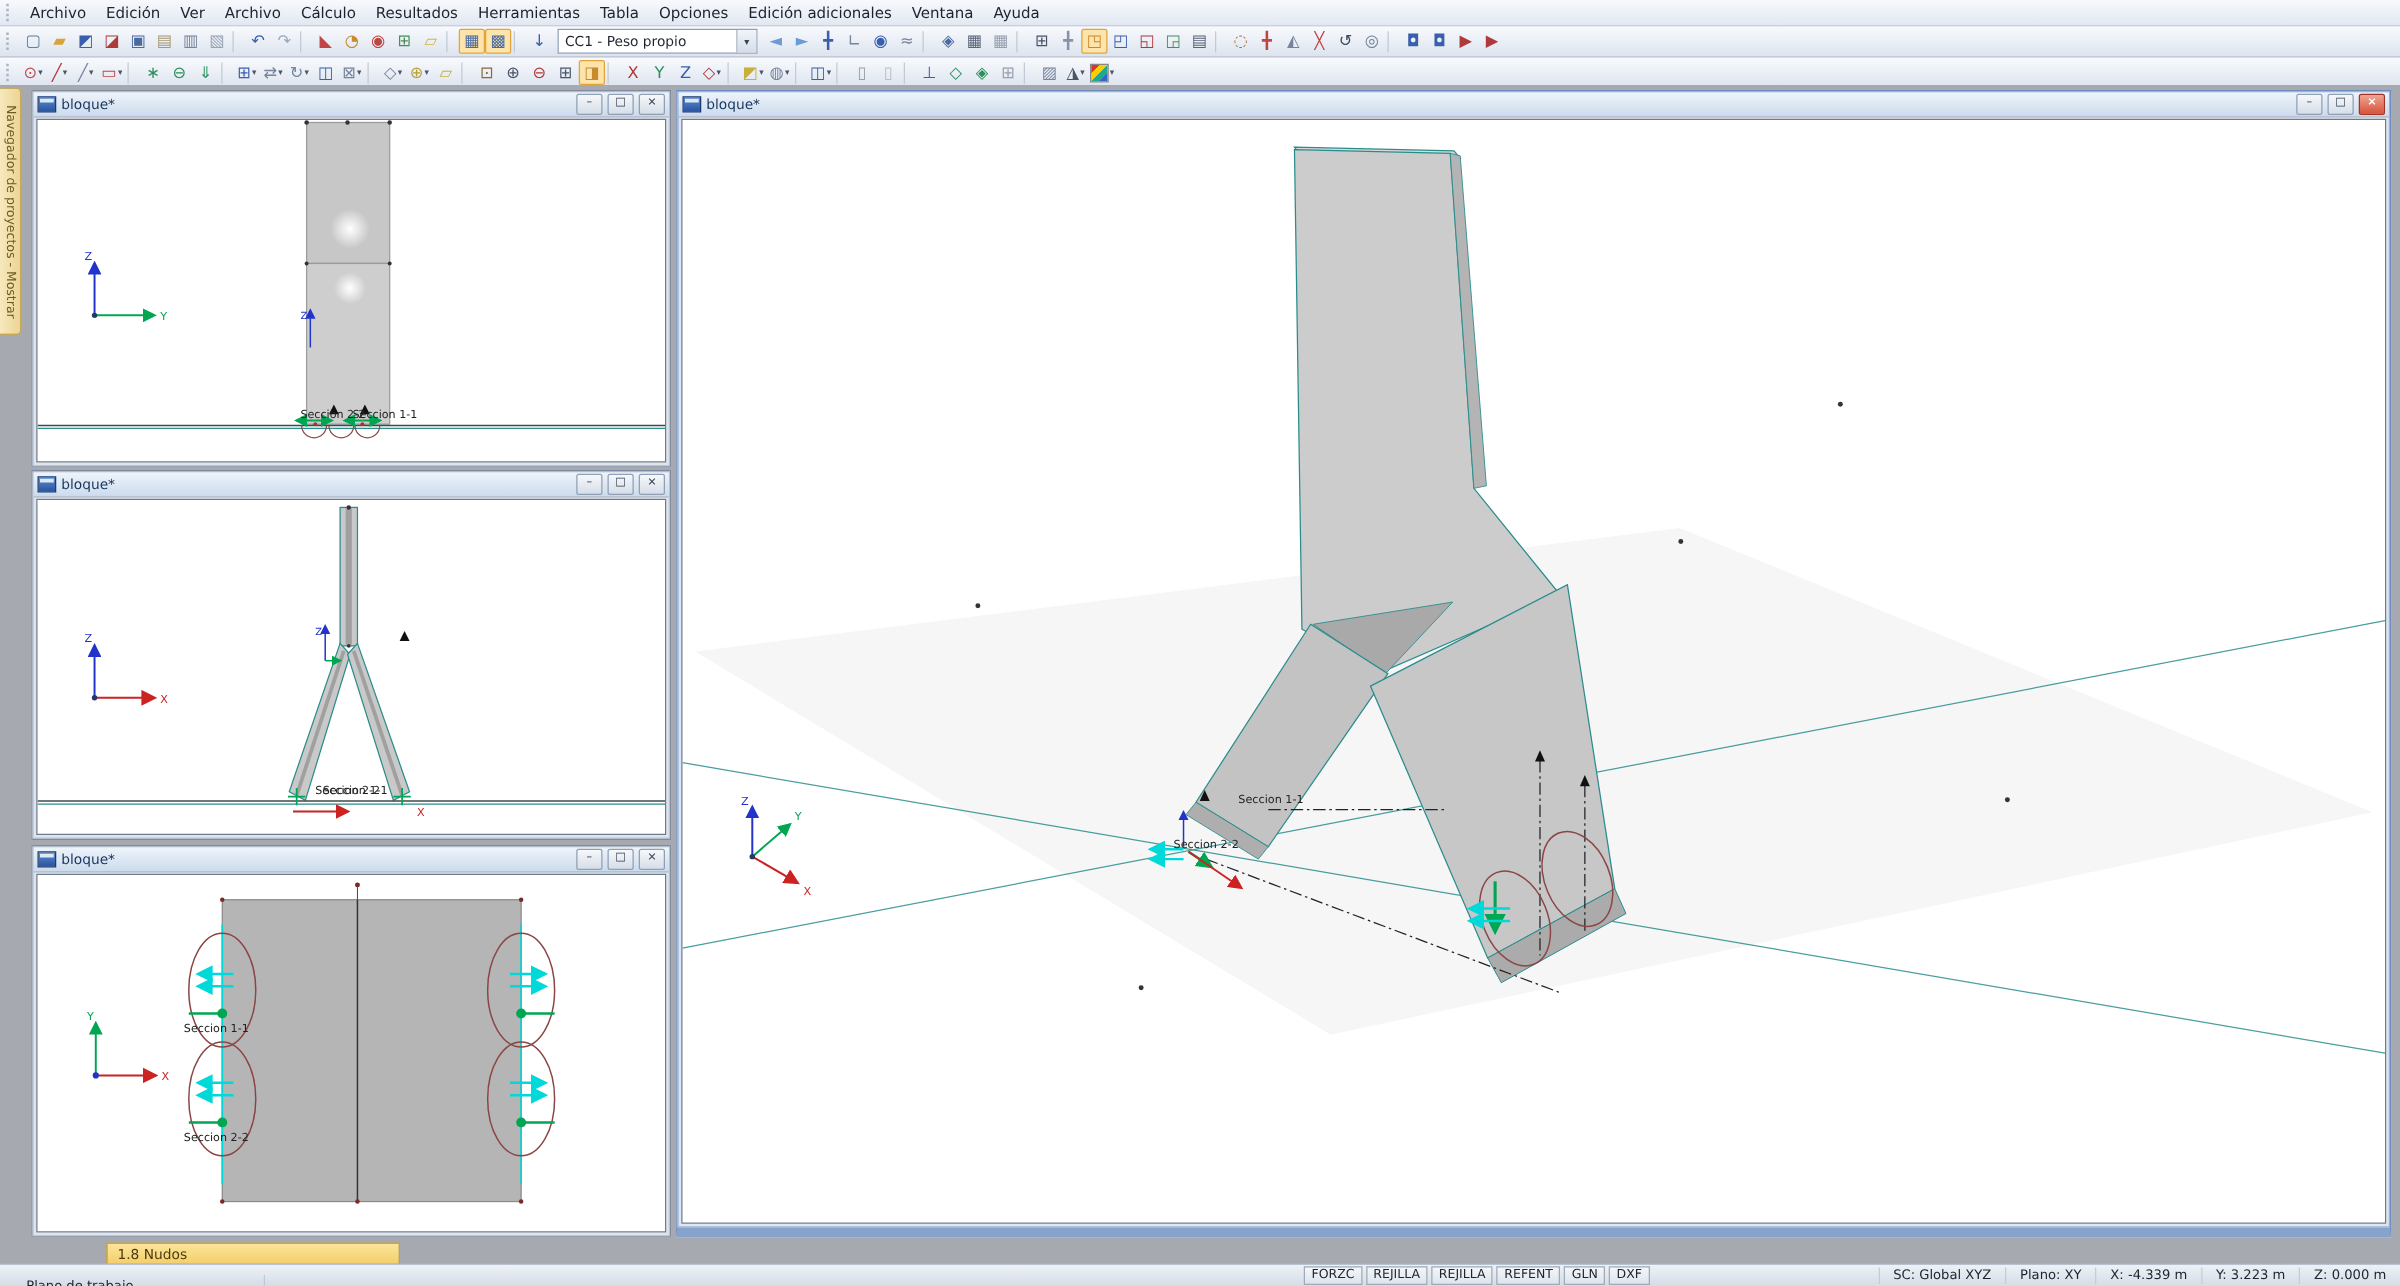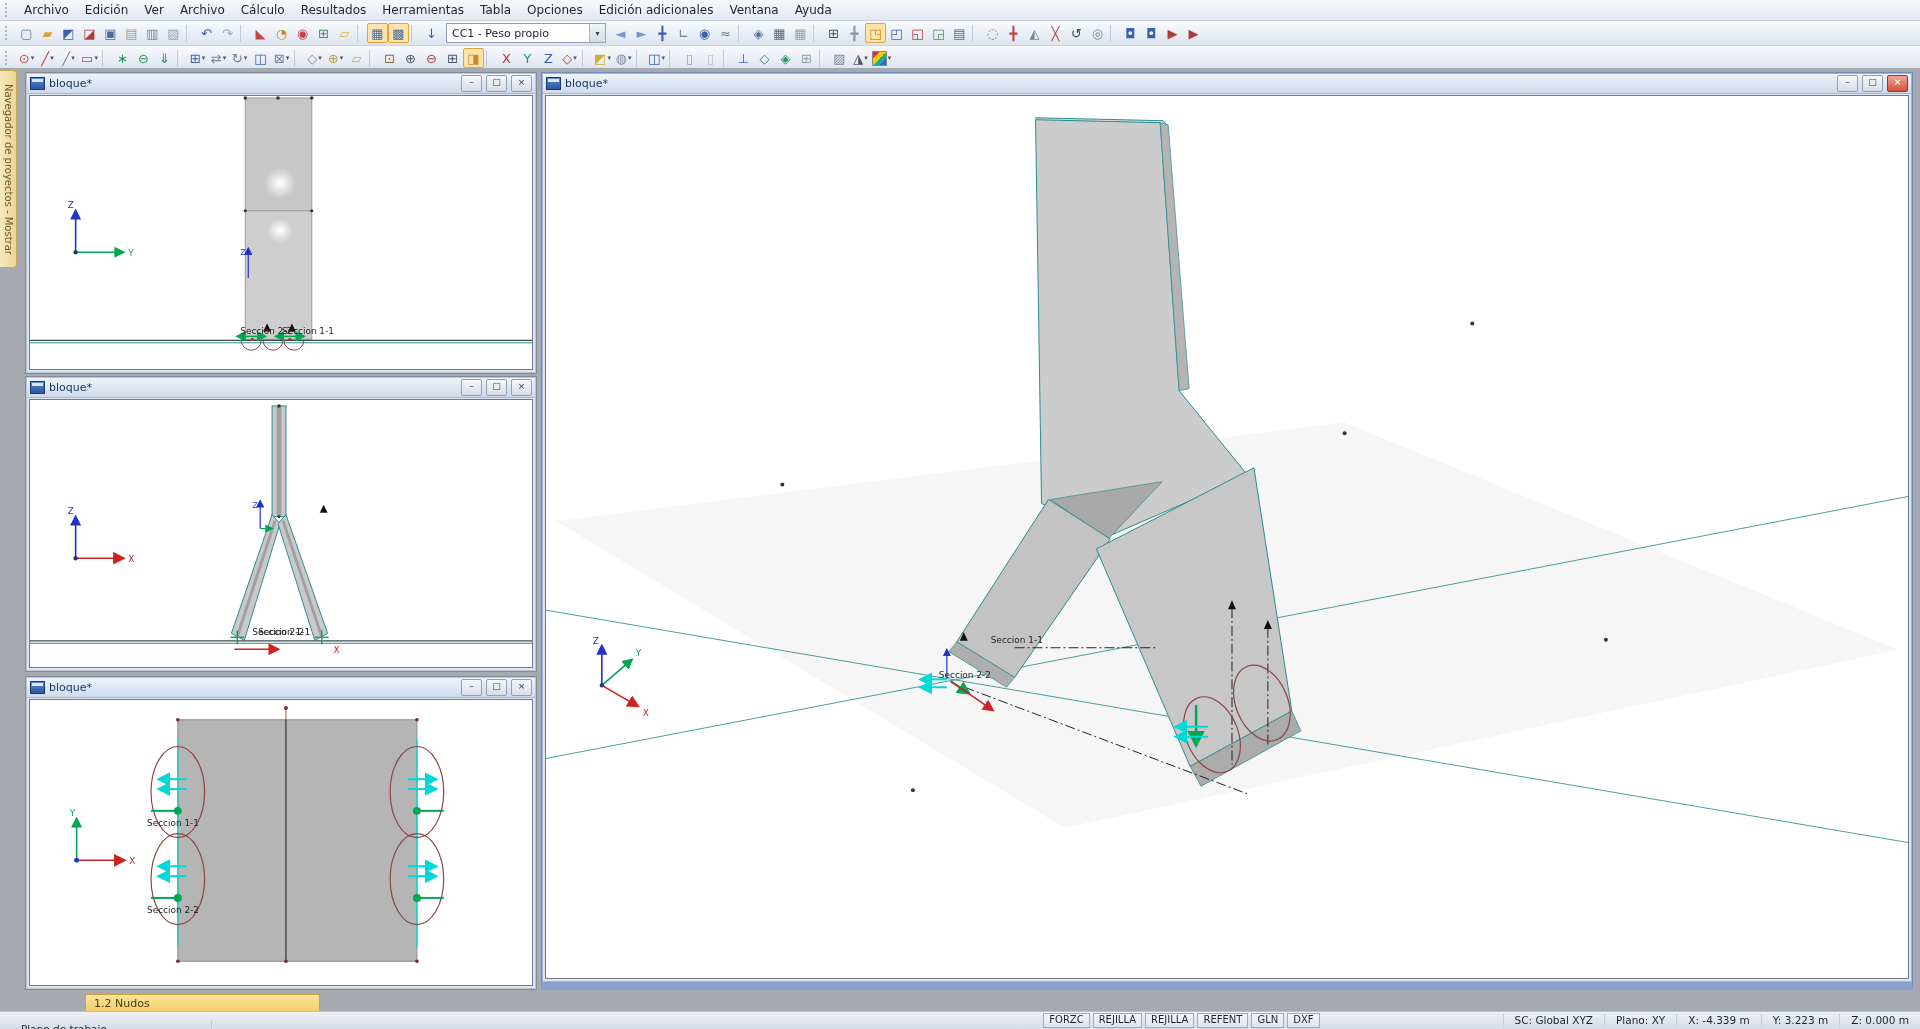--- a/index.html
+++ b/index.html
@@ -637,21 +637,21 @@
           <text x="90" y="566" font-size="9" fill="#00a651">Y</text>
           <text x="97" y="627" font-size="9" fill="#cc2222">X</text>
         </g>
         <text x="446" y="553" font-size="9" fill="#222">Seccion 1-1</text>
         <text x="394" y="589" font-size="9" fill="#222">Seccion 2-2</text>
       </svg>
     </div>
   </div>
 
   <div class="nudostab">
-    <span>1.2 Nudos</span>
+    <span>1.8 Nudos</span>
   </div>
 </div>
 
 <div class="statusbar">
   <div class="sleft">Plano de trabajo</div>
   <div class="sspace"></div>
   <div style="display:flex;align-items:center">
       <span class="stoggle">FORZC</span>
       <span class="stoggle">REJILLA</span>
       <span class="stoggle">REJILLA</span>

